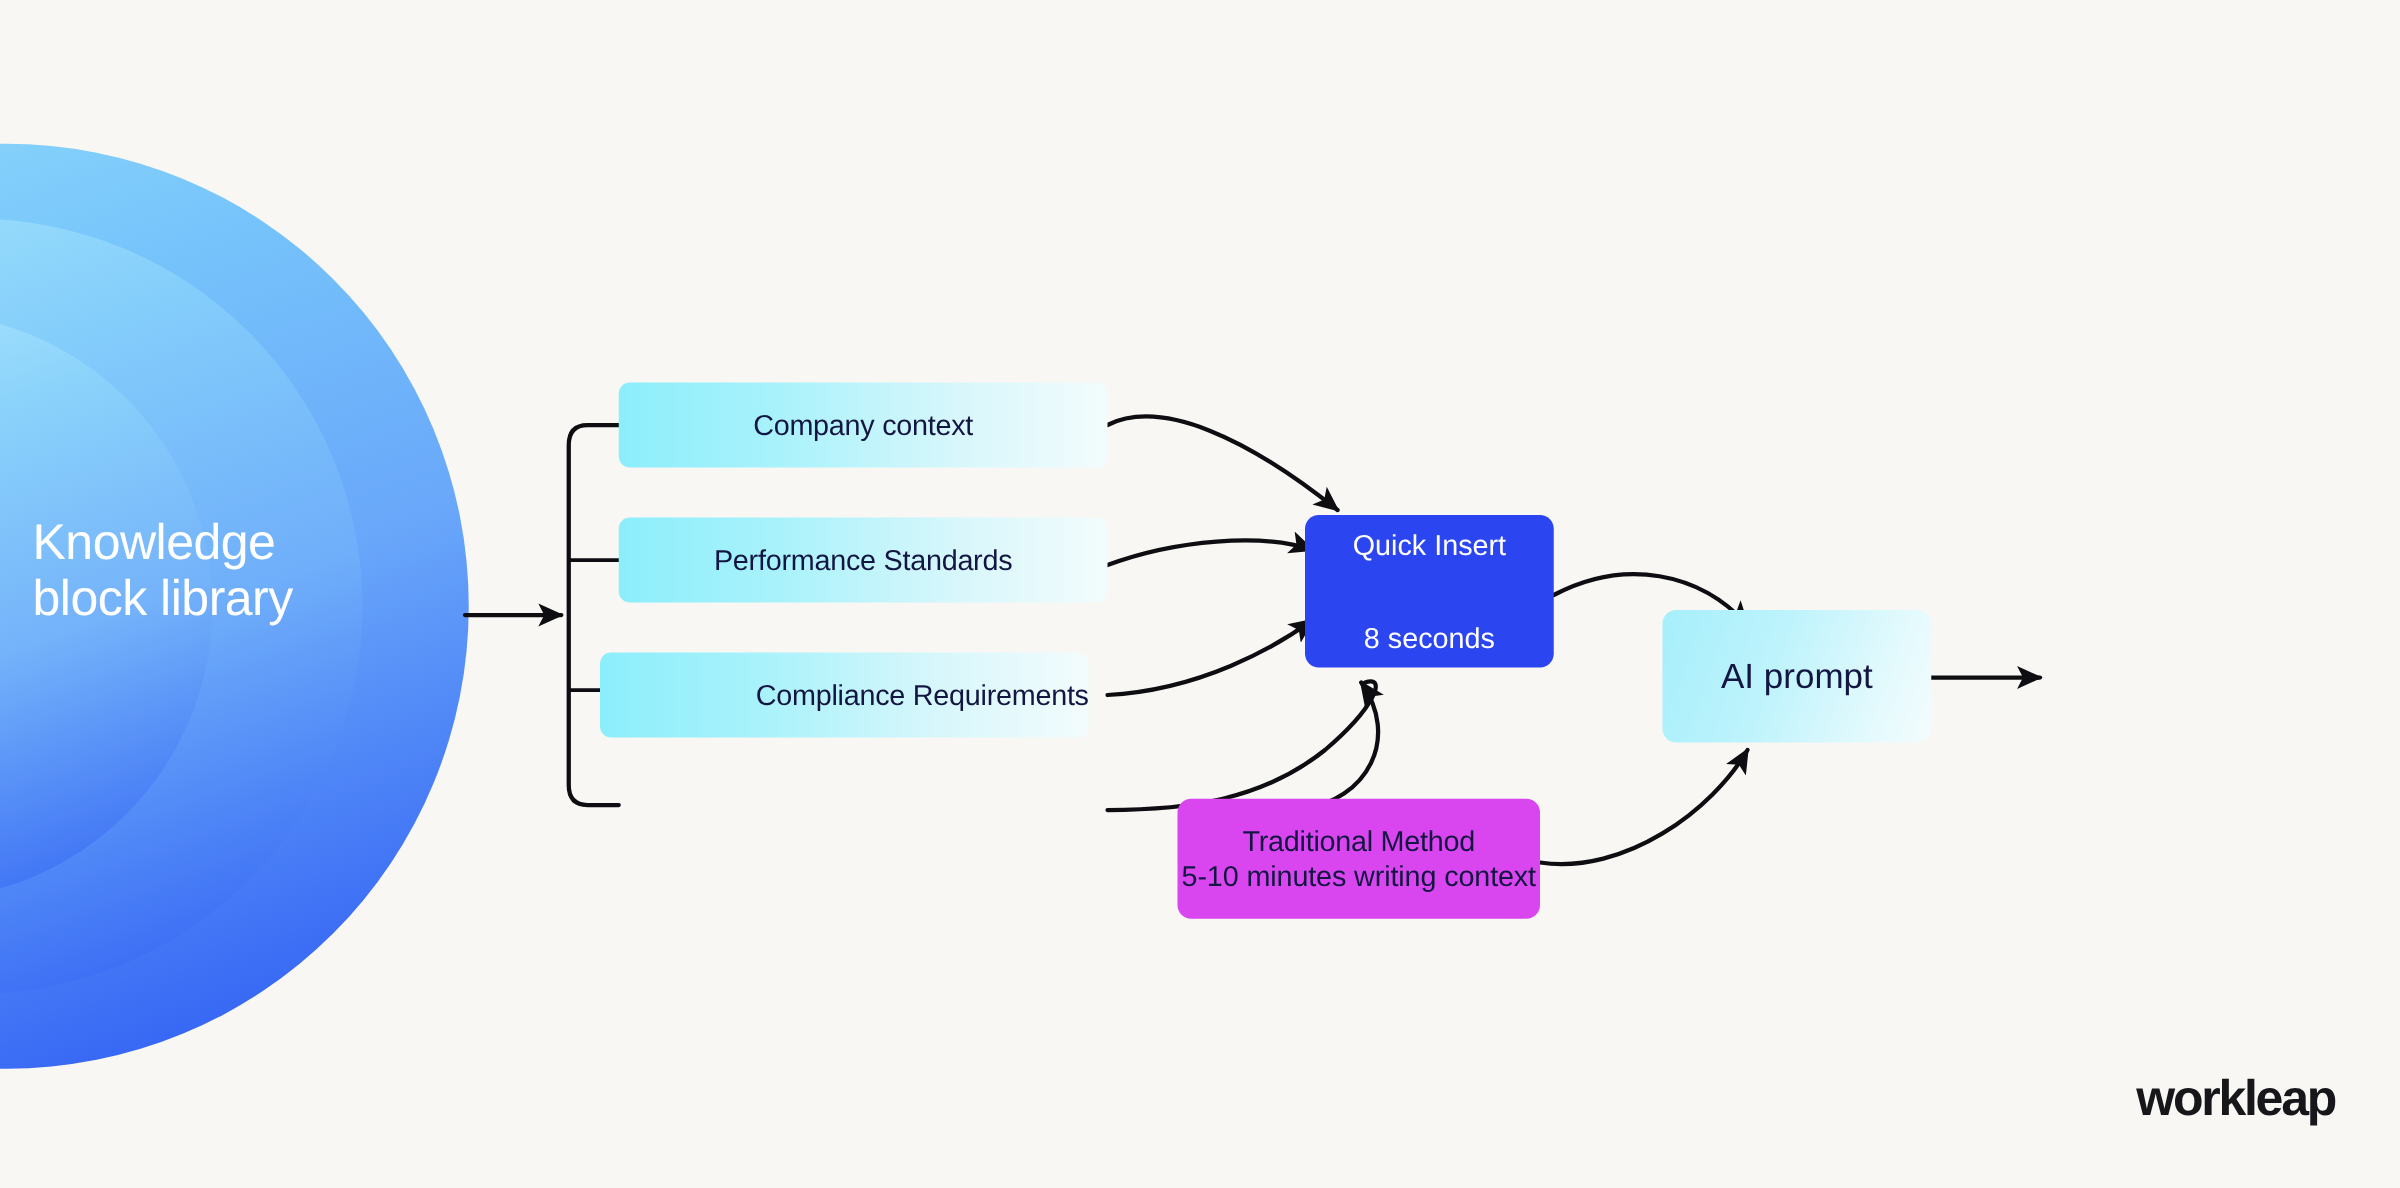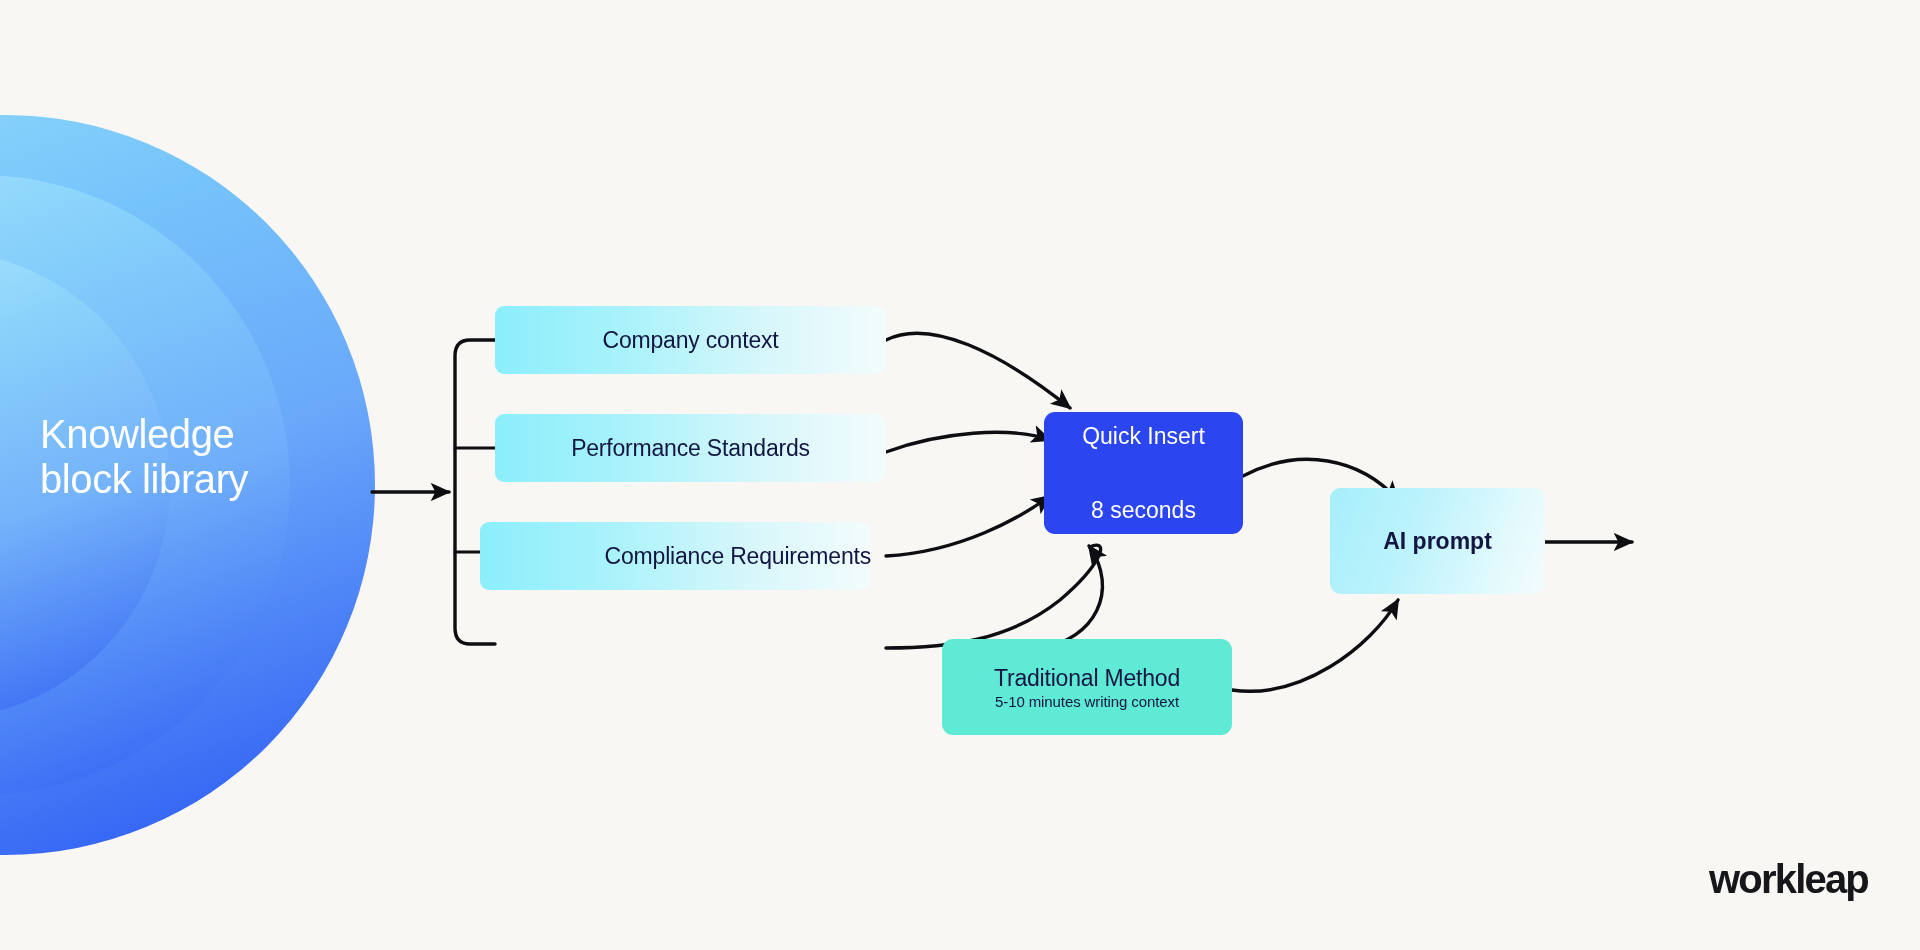--- a/index.html
+++ b/index.html
@@ -48,21 +48,21 @@
   }
   .ring-inner {
     width: 470px;
     height: 470px;
     left: -300px;
     top: 250px;
     background: linear-gradient(160deg, #B4ECFD 0%, #8AD2FB 30%, #74B2FA 60%, #4175F5 90%, #2E5AF2 100%);
   }
   .circle-label {
     position: absolute;
-    left: 40px;
+    left: 26px;
     top: 412px;
     color: #FFFFFF;
     font-size: 40px;
     line-height: 1.12;
     font-weight: 400;
     letter-spacing: -0.4px;
     white-space: pre-line;
   }
 
   
@@ -106,39 +106,38 @@
     letter-spacing: -0.2px;
   }
   .node-quick {
     background: #2B46F0;
     color: #FFFFFF;
     font-size: 23px;
     line-height: 1.32;
     border-radius: 11px;
   }
   .node-trad {
-    background: #5eead4;
+    background: #d946ef;
     color: #131642;
     border-radius: 11px;
   }
   .node-trad .trad-title {
     font-size: 23px;
     letter-spacing: -0.2px;
     margin-bottom: 1px;
   }
   .node-trad .trad-sub {
-    font-size: 15px;
+    font-size: 23px;
     letter-spacing: -0.1px;
   }
   .node-ai {
     background: linear-gradient(110deg, #A6EFFB 0%, #BDF3FC 40%, #E4FAFD 80%, #F4FCFD 100%);
     color: #131642;
-    font-size: 23px;
-    border-radius: 11px;
-    font-weight: bold;
+    font-size: 28px;
+    border-radius: 11px;
   }
   .node-out {
     background: linear-gradient(135deg, #2B46F0 0%, #2F63F4 55%, #35A5F9 100%);
     color: #FFFFFF;
     font-size: 23px;
     line-height: 1.3;
     border-radius: 11px;
   }
 
   

